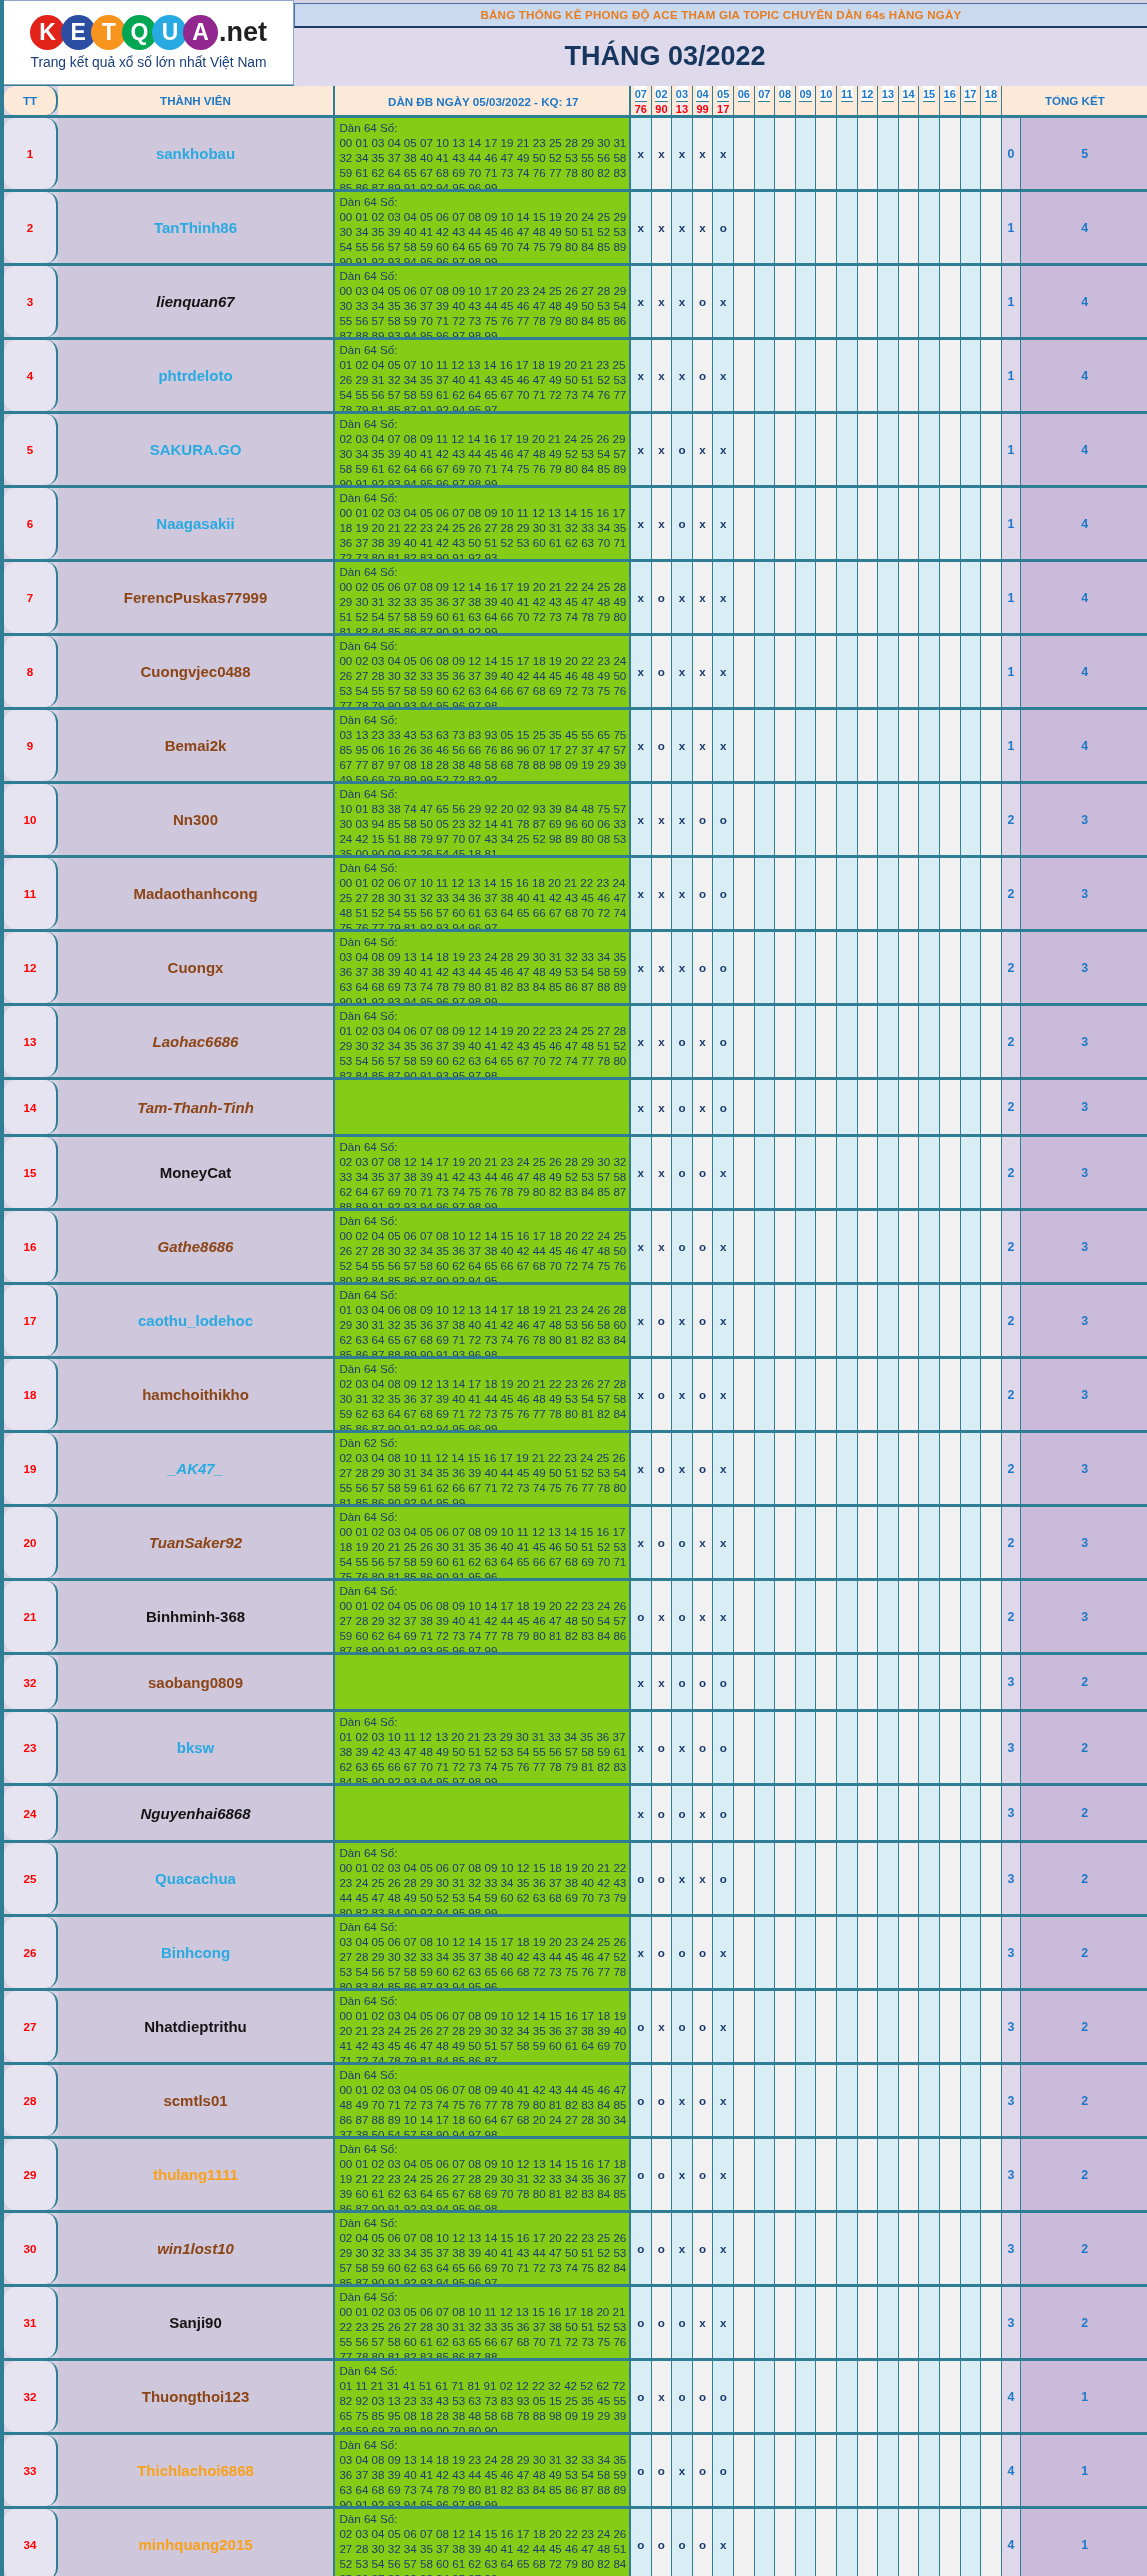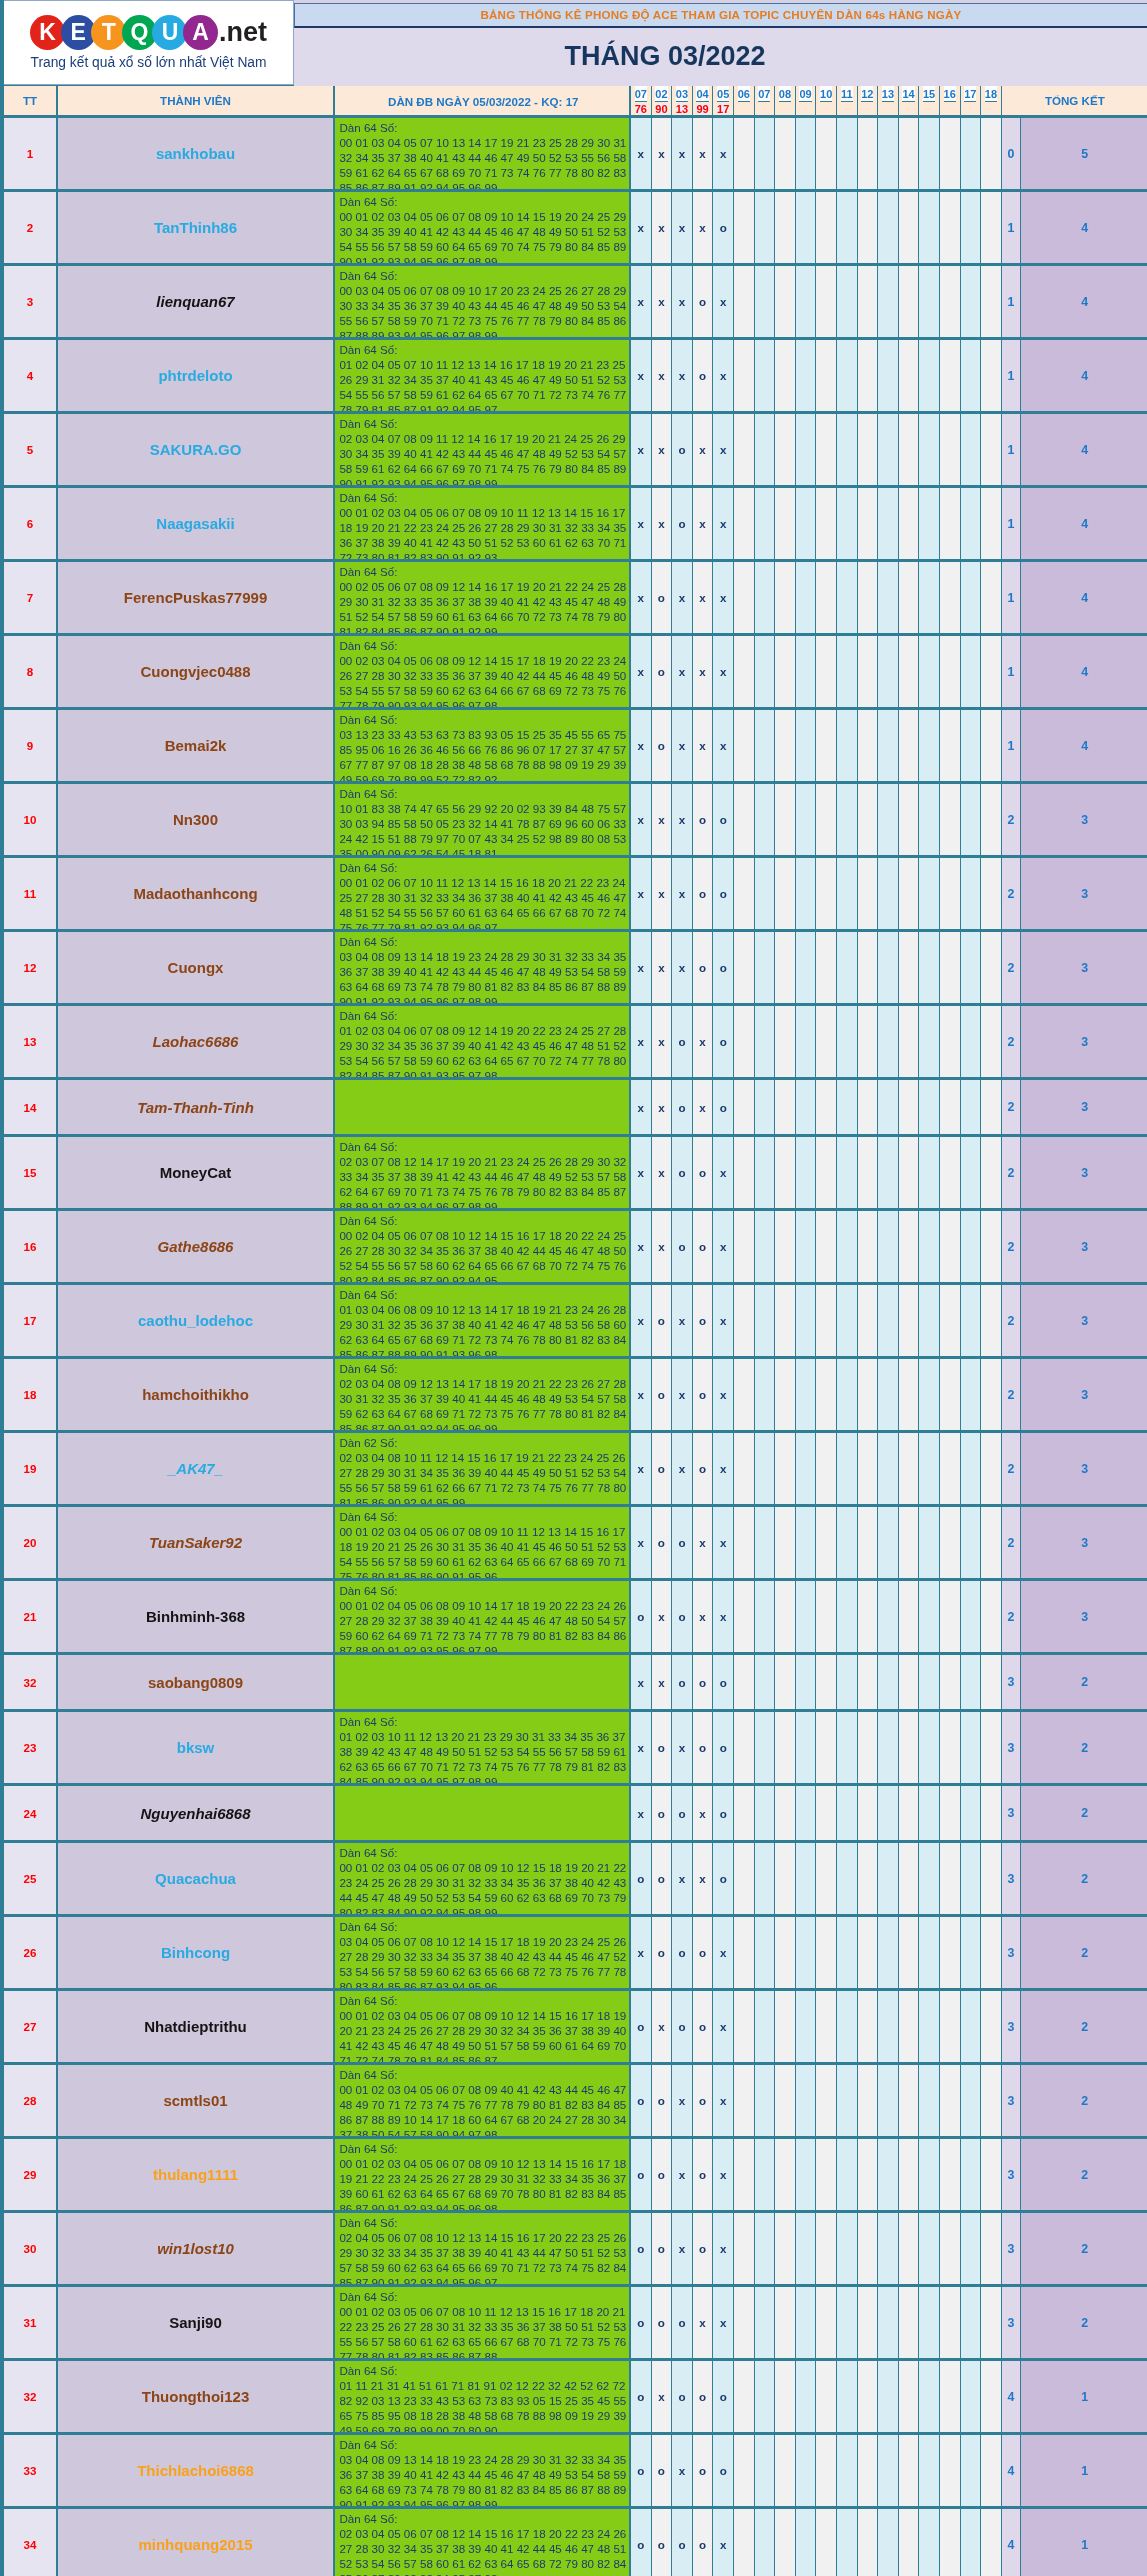--- a/index.html
+++ b/index.html
@@ -52,21 +52,21 @@
   .day-col { display:flex; flex-direction:column; background:#fce9d8; }
   .day-label { flex:0 0 16px; background:#fdfdfe; border-bottom:1.8px solid #2f7e96;
                display:flex; align-items:center; justify-content:center;
                color:#1e78c8; font-weight:bold; font-size:11px; }
   .day-kq { flex:1; background:#eceaf3; display:flex; align-items:center; justify-content:center;
             color:#fe0000; font-weight:bold; font-size:11px;border-radius:6px; }
   
   .row-h { height:74px; }
   .row-s { height:57px; }
   .c-tt { background:#e7e4f1; display:flex; align-items:center; justify-content:center;
-          color:#fe0000; font-weight:bold; font-size:11.6px; }
+          color:#fe0000; font-weight:bold; font-size:11.6px;border-radius:12px; }
   .c-member { background:#cfc7dc; display:flex; align-items:center; justify-content:center;
               font-weight:bold; font-size:15px; text-decoration:none; }
   .name-cyan { color:#29aae1; } .name-brown { color:#8c4516; }
   .name-black { color:#141414; } .name-orange { color:#f9a11b; }
   .name-italic { font-style:italic; }
   .c-dan { background:#84cc16; color:#1f3a6e; font-size:11.6px; line-height:15px;
            padding:1.8px 1.8px 0 4.4px; }
   .c-mark { display:flex; align-items:center; justify-content:center;
             color:#1a3a6b; font-weight:bold; font-size:11.6px; }
   .mark-a { background:#d8edf4; } .mark-b { background:#f1f1f1; }

